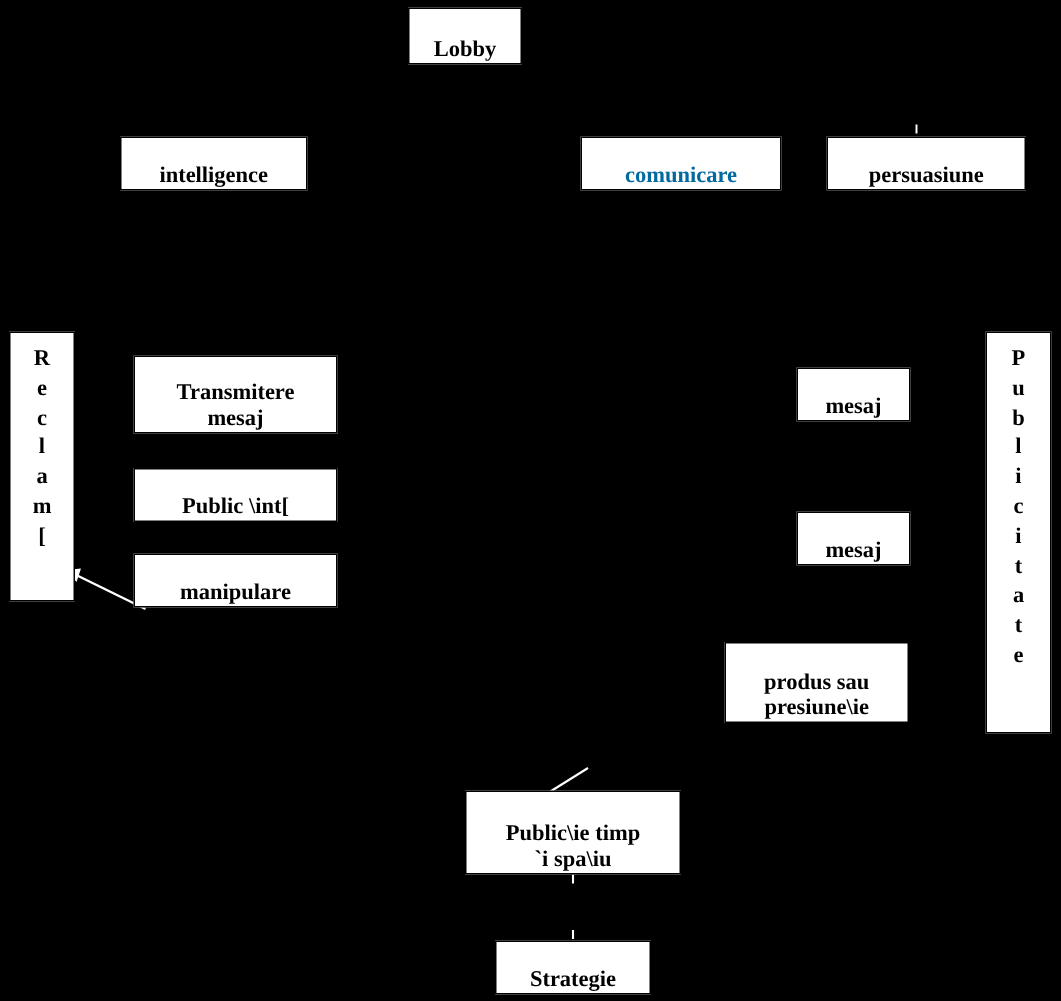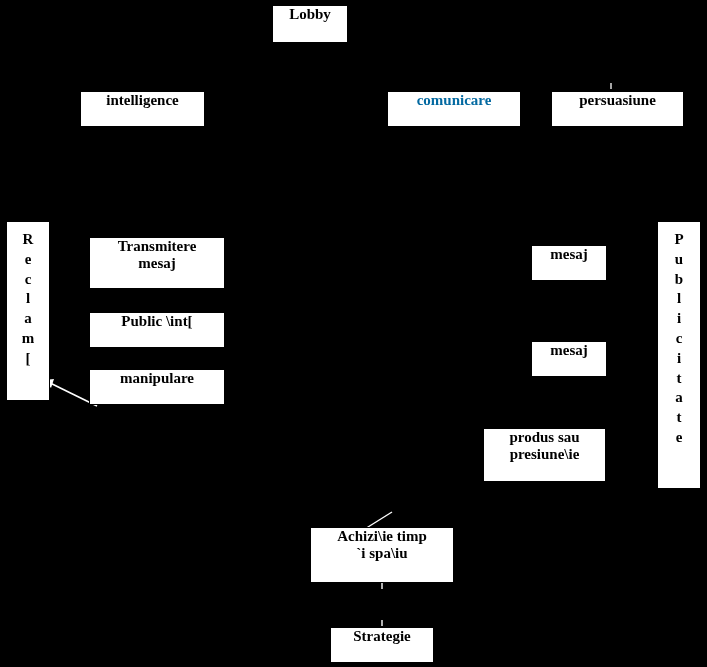--- a/index.html
+++ b/index.html
@@ -22,21 +22,21 @@
     height: 667px;
     background: #000000;
   }
   .node {
     position: absolute;
     background: #ffffff;
     color: #000000;
     border: 1px solid #000000;
     box-sizing: border-box;
     display: flex;
-    align-items: flex-start;
+    align-items: flex-end;
     justify-content: center;
     text-align: center;
     font-weight: bold;
     font-size: 15px;
     line-height: 1.15;
     font-family: "Liberation Serif", "DejaVu Serif", serif;
     white-space: pre-line;
     letter-spacing: 0px;
   }
   .node.vertical {
@@ -113,16 +113,16 @@
       <span class="vchar">e</span>
     </div>
     <div class="node" style="left: 89px; top: 237px; width: 136px; height: 52px; background: rgb(255, 255, 255); color: rgb(0, 0, 0);"><span>Transmitere
 mesaj</span></div>
     <div class="node" style="left: 89px; top: 369px; width: 136px; height: 36px; background: rgb(255, 255, 255); color: rgb(0, 0, 0);"><span>manipulare</span></div>
     <div class="node" style="left: 89px; top: 312px; width: 136px; height: 36px; background: rgb(255, 255, 255); color: rgb(0, 0, 0);"><span>Public \int[</span></div>
     <div class="node" style="left: 531px; top: 245px; width: 76px; height: 36px; background: rgb(255, 255, 255); color: rgb(0, 0, 0);"><span>mesaj</span></div>
     <div class="node" style="left: 531px; top: 341px; width: 76px; height: 36px; background: rgb(255, 255, 255); color: rgb(0, 0, 0);"><span>mesaj</span></div>
     <div class="node" style="left: 483px; top: 428px; width: 123px; height: 54px; background: rgb(255, 255, 255); color: rgb(0, 0, 0);"><span>produs sau
 presiune\ie</span></div>
-    <div class="node" style="left: 310px; top: 527px; width: 144px; height: 56px; background: rgb(255, 255, 255); color: rgb(0, 0, 0);"><span>Achizi\ie timp
+    <div class="node" style="left: 310px; top: 527px; width: 144px; height: 56px; background: rgb(255, 255, 255); color: rgb(0, 0, 0);"><span>Public\ie timp
 `i spa\iu</span></div>
     <div class="node" style="left: 330px; top: 627px; width: 104px; height: 36px; background: rgb(255, 255, 255); color: rgb(0, 0, 0);"><span>Strategie</span></div>
   </div>
 
 </body></html>

